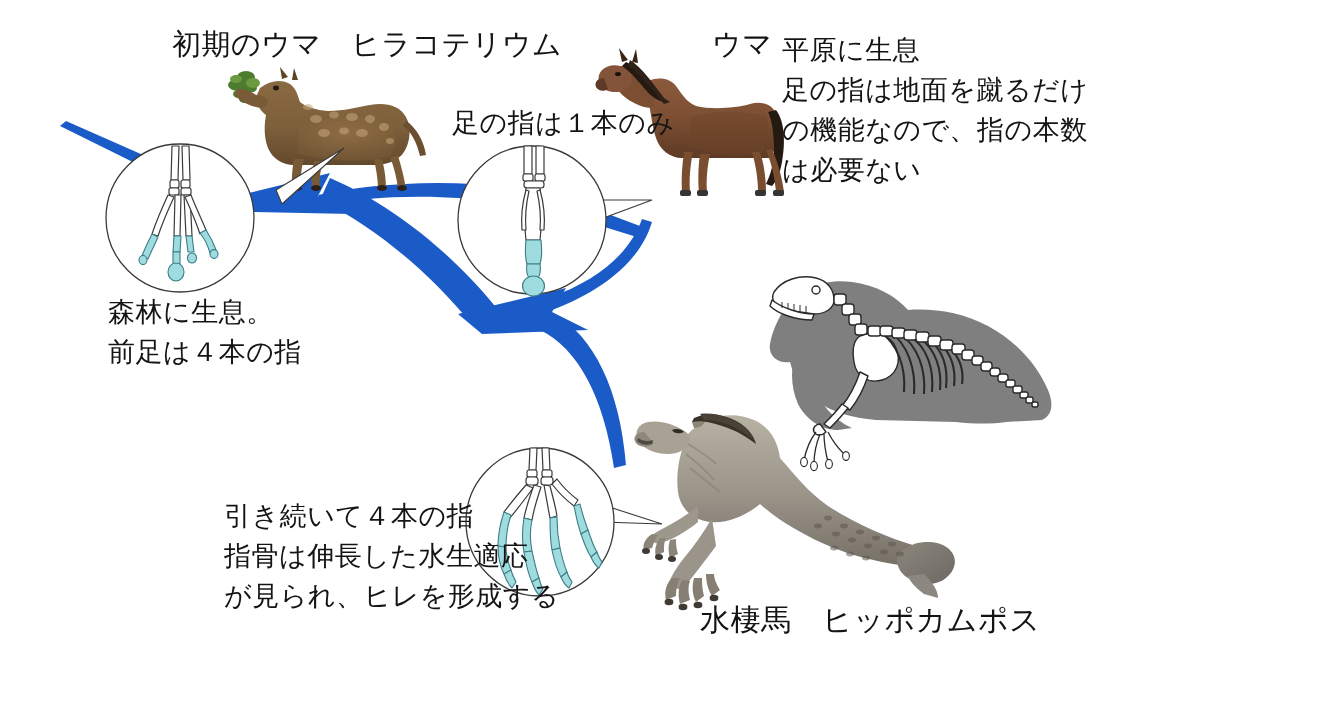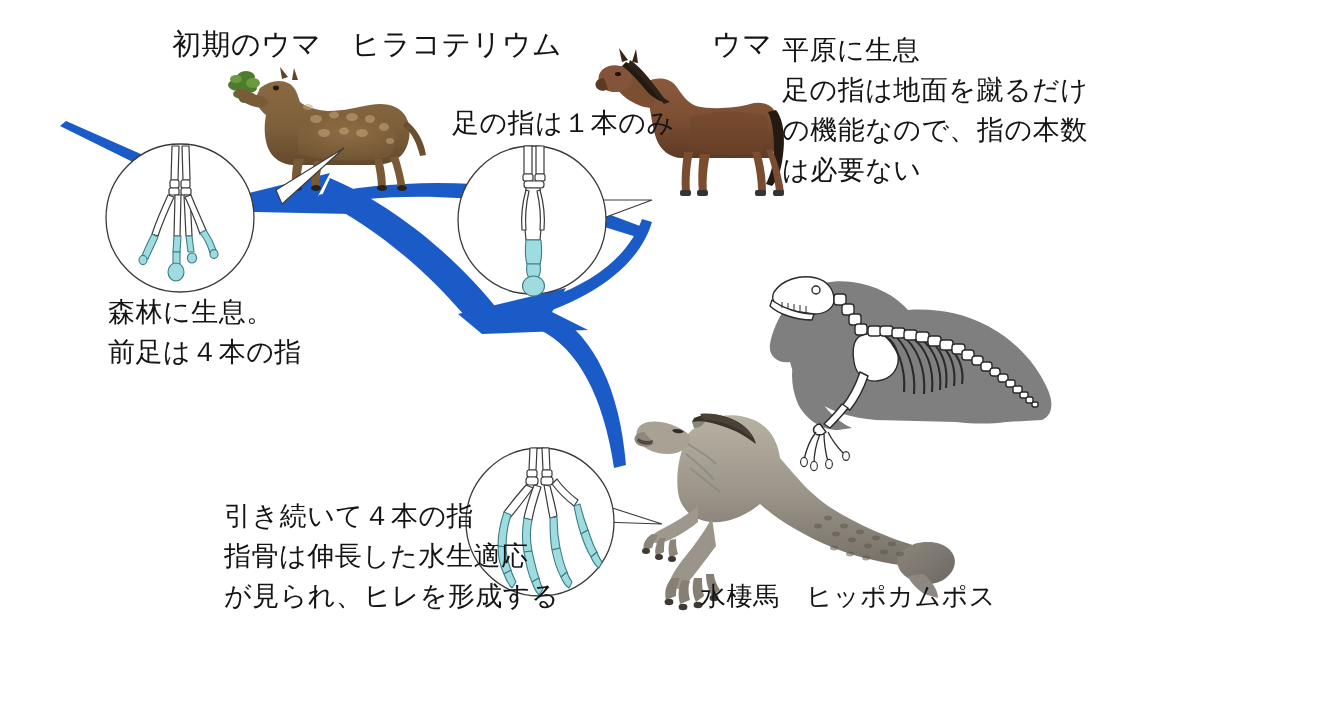--- a/index.html
+++ b/index.html
@@ -442,15 +442,15 @@
 は必要ない</div>
 
   <div class="lbl" style="left:108px;top:270px;margin-top:22px;">森林に生息。
 前足は４本の指</div>
 
 
   <div class="lbl" style="left:196px;top:496px;margin-left:28px;">引き続いて４本の指
 指骨は伸長した水生適応
 が見られ、ヒレを形成する</div>
 
-  <div class="lbl" style="left:700px;top:576px;font-size:26px;">水棲馬　ヒッポカムポス</div>
+  <div class="lbl" style="left:700px;top:600px;font-size:30px;">水棲馬　ヒッポカムポス</div>
 
 </div>
 
 </body></html>

